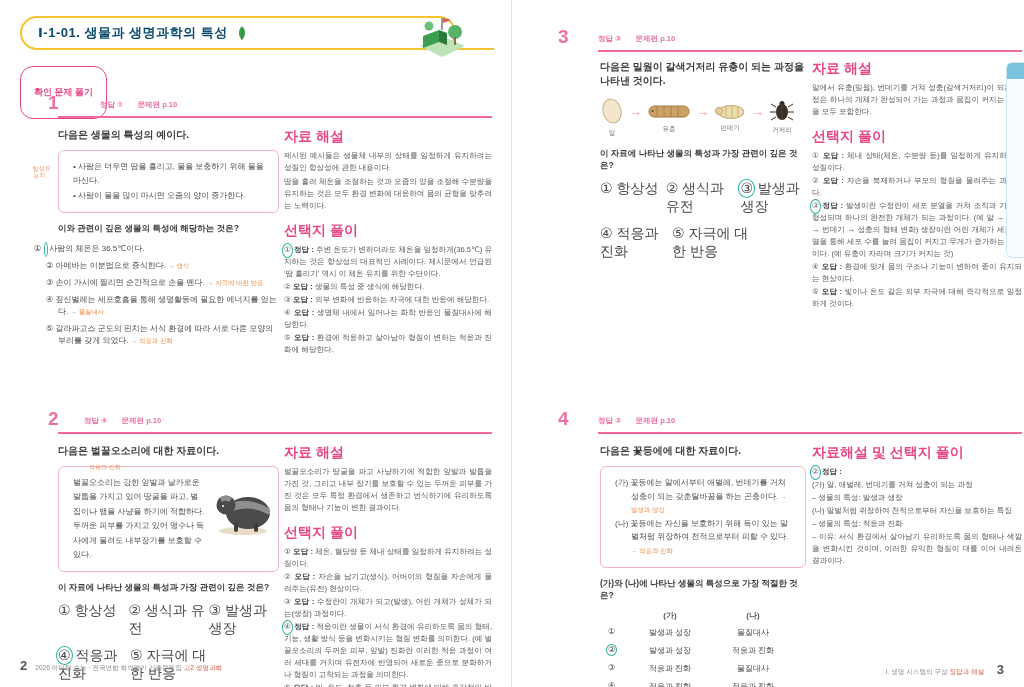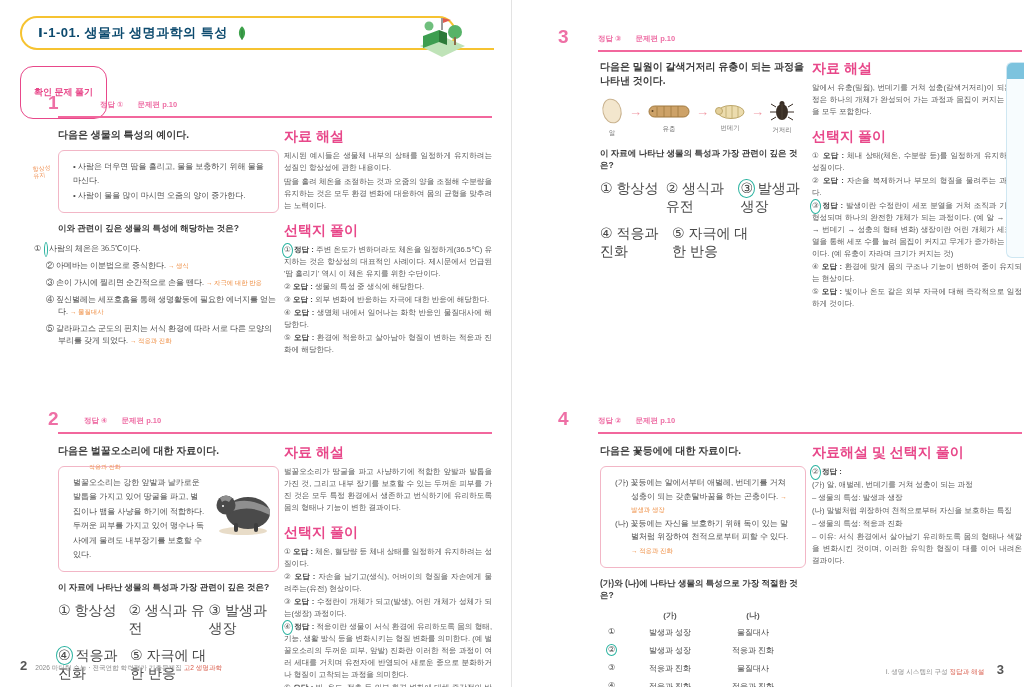--- a/index.html
+++ b/index.html
@@ -21,21 +21,21 @@
   
   .pnum{font-size:19px;font-weight:bold;color:#ee6fa5;}
   .meta{font-size:7.5px;color:#ee6fa5;font-weight:bold;}
   .meta .src{margin-left:12px;}
   .rule{height:2px;background:#f2679d;}
   
   .q-intro{font-weight:bold;font-size:10px;color:#3c3c3c;margin-bottom:8px;}
   .q-question{font-weight:bold;font-size:8.5px;color:#3c3c3c;margin:10px 0 8px 0;}
   .qbox{border:1px solid #f2b6c6;border-radius:6px;padding:9px 14px;font-size:8px;color:#4f4f4f;
     line-height:1.8;position:relative;background:#fff;}
-  .opt{font-size:8px;color:#4a4a4a;line-height:1.45;margin-bottom:5.5px;padding-left:0;text-indent:-12px;font-family:Liberation Serif, serif;}
+  .opt{font-size:8px;color:#4a4a4a;line-height:1.45;margin-bottom:5.5px;padding-left:0;text-indent:-12px;}
   .note{color:#ee8a3c;font-size:6.4px;}
   .ann{position:absolute;color:#f0955a;font-size:6px;line-height:1.2;}
   .ring{display:inline-block;border:1.5px solid #2ab3a0;border-radius:50%;padding:0 1px 1px 1px;margin:-2px -1px -2px -2px;}
   
   .optrow{display:flex;font-size:14px;color:#4a4a4a;margin-bottom:9px;}
   .optrow .c1{width:72px;}
   .optrow .c2{width:82px;}
   .optrow .c3{width:72px;}
   
   .expl-h{color:#e8488a;font-size:14px;font-weight:bold;margin:0 0 4px 0;}

